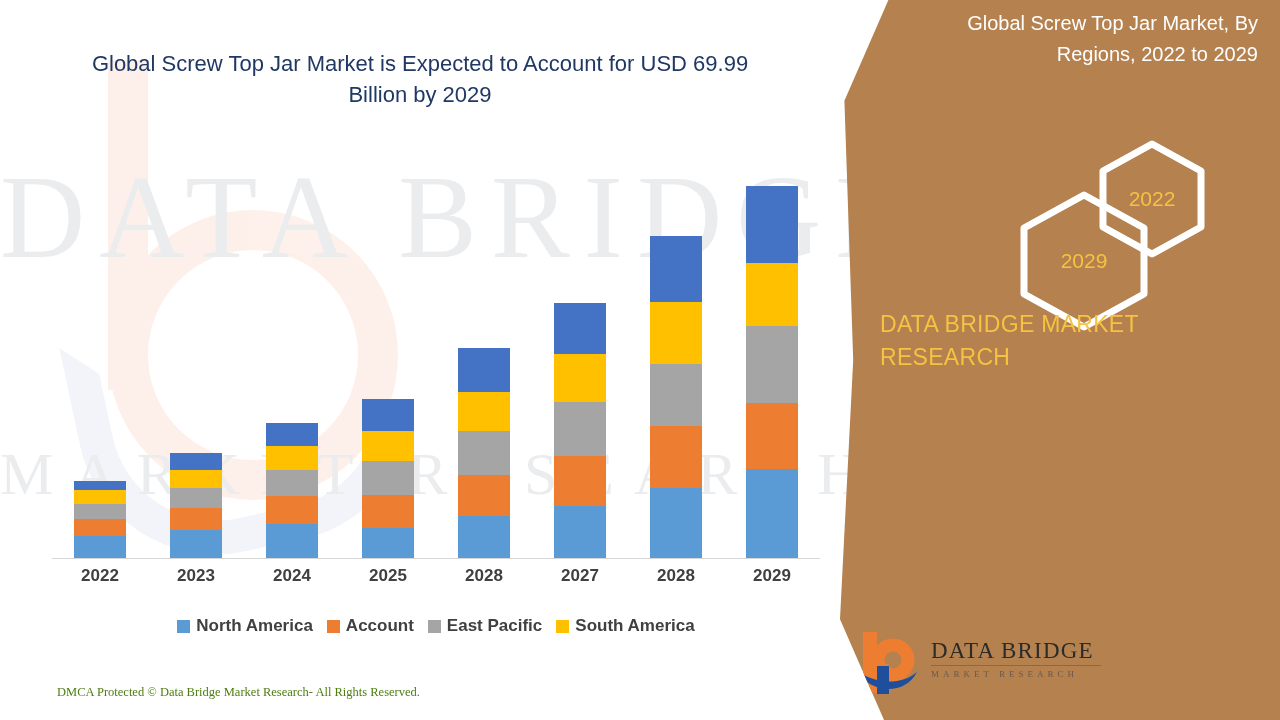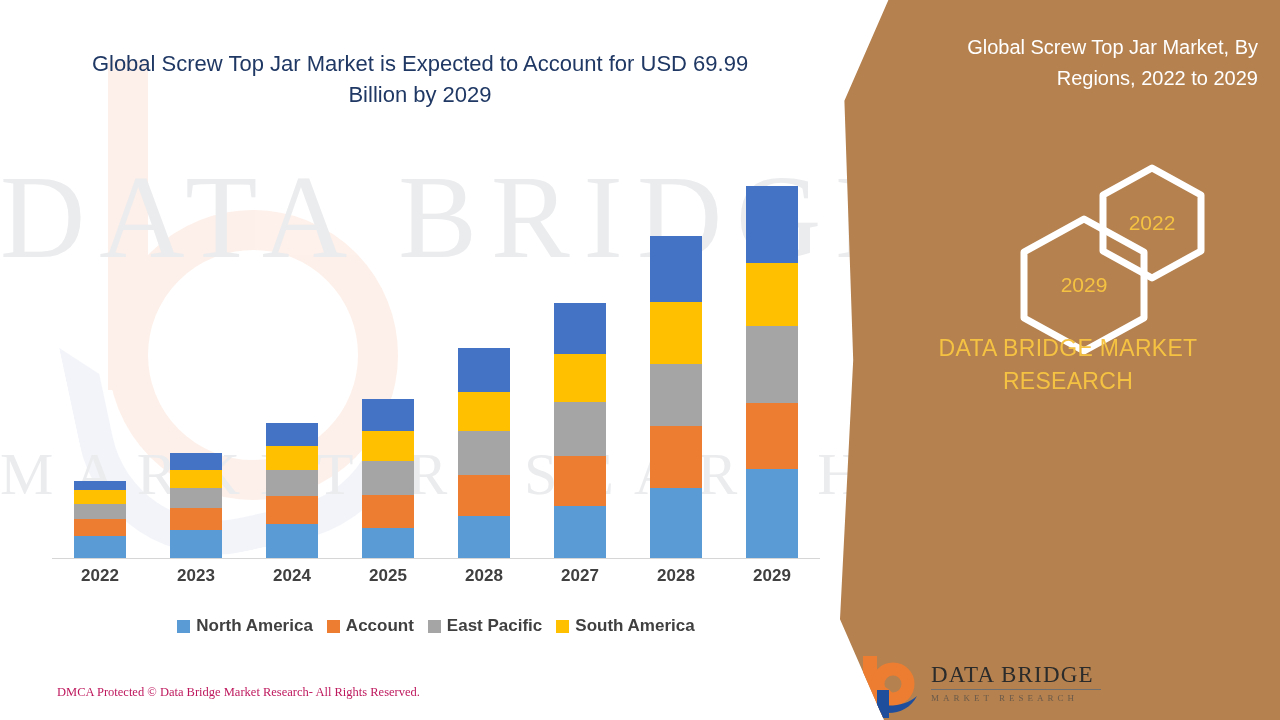--- a/index.html
+++ b/index.html
@@ -69,48 +69,48 @@
   .legend{
     position:absolute;left:52px;top:616px;width:768px;
     display:flex;align-items:flex-start;justify-content:center;gap:14px;
   }
   .legend-item{display:flex;align-items:center;gap:6px;}
   .legend-swatch{width:13px;height:13px;display:inline-block;}
   .legend-label{font-size:17px;color:#404040;font-weight:bold;white-space:nowrap;}
 
   .footer-left{
     position:absolute;left:57px;top:685px;
-    font-family:"Liberation Serif", serif;font-size:12.5px;color:#be185d;
+    font-family:"Liberation Serif", serif;font-size:12.5px;color:#4d7c0f;
   }
   .footer-src{
     position:absolute;left:435px;top:686px;
     font-family:"Liberation Serif", serif;font-size:11.5px;color:#1a1a1a;
   }
 
   
   .panel{
     position:absolute;right:0;top:0;width:440px;height:720px;
     background:#b4814f;
     clip-path:polygon(100% 0, 100% 100%, 10% 100%, 0% 86%, 3% 50%, 1% 14%, 11% 0);
   }
-  .panel-inner{position:absolute;inset:0;margin-top:24px;}
+  .panel-inner{position:absolute;inset:0;}
   .panel-title{
     position:absolute;left:50px;right:22px;top:8px;
     color:#ffffff;font-size:20px;line-height:31px;text-align:right;
   }
   .hexes{position:absolute;left:0;top:140px;width:440px;height:150px;}
   .hex{position:absolute;}
   .hex svg{display:block;}
   .hex-label{
     position:absolute;inset:0;display:flex;align-items:center;justify-content:center;
     color:#f5c242;font-size:21px;
   }
   .brand{
     position:absolute;left:40px;right:24px;top:308px;
-    text-align:center;color:#f5c242;font-size:23px;line-height:33px;
+    text-align:left;color:#f5c242;font-size:23px;line-height:33px;
     letter-spacing:.3px;
   }
 
   
   .logo{position:absolute;left:15px;top:630px;width:240px;height:70px;}
   .logo-mark{position:absolute;left:0;top:0;width:70px;height:66px;}
   .logo-text{position:absolute;left:76px;top:8px;width:170px;}
   .logo-title{
     font-family:"Liberation Serif", serif;color:#2b2b2b;font-size:23px;
     letter-spacing:1.2px;line-height:26px;

